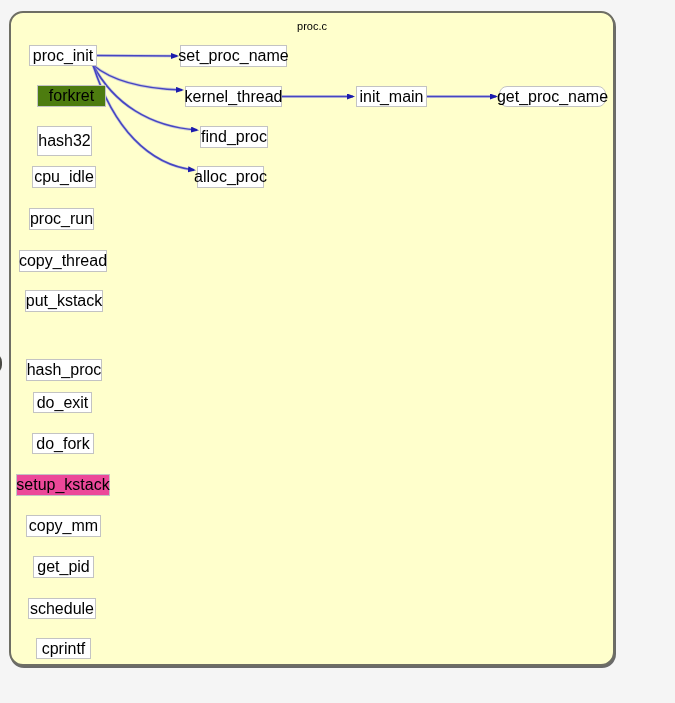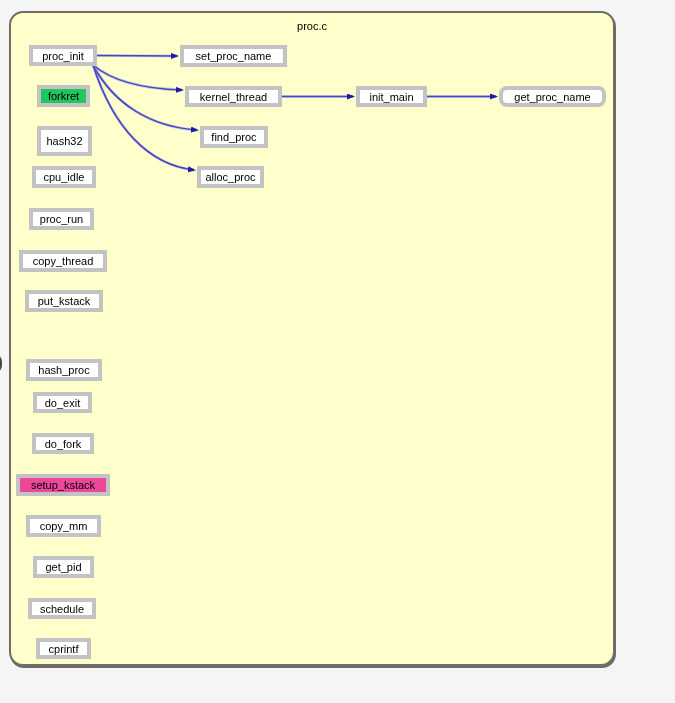--- a/index.html
+++ b/index.html
@@ -32,26 +32,26 @@
     left:-9px;top:353px;
     width:11px;height:21px;
     background:#ffffff;
     border:2px solid #4a4a44;
     border-radius:0 9px 9px 0;
     box-sizing:border-box;
   }
   .node{
     position:absolute;
     background:#ffffff;
-    border:4px solid #b91c1c;
+    border:1px solid #b91c1c;
     box-sizing:border-box;
     display:flex;
     align-items:center;
     justify-content:center;
-    font-size:11px;
+    font-size:16px;
     color:#000;
     white-space:nowrap;
     cursor:pointer;
   }
   svg.edges{
     position:absolute;left:0;top:0;
     width:675px;height:703px;
     pointer-events:none;
   }
 </style>
@@ -84,21 +84,21 @@
         <path d="M282,96.5 L353,96.5" fill="none" stroke="#9a9ade" stroke-width="3" stroke-opacity="0.45"></path>
         <path d="M282,96.5 L353,96.5" fill="none" stroke="#4646c2" stroke-width="1.6" marker-end="url(#arrowhead)"></path>
         <path d="M427,96.5 L496,96.5" fill="none" stroke="#9a9ade" stroke-width="3" stroke-opacity="0.45"></path>
         <path d="M427,96.5 L496,96.5" fill="none" stroke="#4646c2" stroke-width="1.6" marker-end="url(#arrowhead)"></path>
       </g>
   </svg>
 
   <div id="node-layer">
       <div class="node" style="left: 29px; top: 45px; width: 68px; height: 21px; background: rgb(255, 255, 255); border-color: rgb(195, 195, 195); color: rgb(0, 0, 0);">proc_init</div>
       <div class="node" style="left: 180px; top: 45px; width: 107px; height: 22px; background: rgb(255, 255, 255); border-color: rgb(195, 195, 195); color: rgb(0, 0, 0);">set_proc_name</div>
-      <div class="node" style="left: 37px; top: 85px; width: 53px; height: 22px; background: #22c55e; border-color: rgb(195, 195, 195); color: rgb(0, 0, 0);">forkret</div>
+      <div class="node" style="left: 37px; top: 85px; width: 69px; height: 22px; background: #4d7c0f; border-color: rgb(195, 195, 195); color: rgb(0, 0, 0);">forkret</div>
       <div class="node" style="left: 185px; top: 86px; width: 97px; height: 21px; background: rgb(255, 255, 255); border-color: rgb(195, 195, 195); color: rgb(0, 0, 0);">kernel_thread</div>
       <div class="node" style="left: 356px; top: 86px; width: 71px; height: 21px; background: rgb(255, 255, 255); border-color: rgb(195, 195, 195); color: rgb(0, 0, 0);">init_main</div>
       <div class="node" style="left: 499px; top: 86px; width: 107px; height: 21px; background: rgb(255, 255, 255); border-color: rgb(195, 195, 195); color: rgb(0, 0, 0); border-radius: 8px;">get_proc_name</div>
       <div class="node" style="left: 37px; top: 126px; width: 55px; height: 30px; background: rgb(255, 255, 255); border-color: rgb(195, 195, 195); color: rgb(0, 0, 0);">hash32</div>
       <div class="node" style="left: 200px; top: 126px; width: 68px; height: 22px; background: rgb(255, 255, 255); border-color: rgb(195, 195, 195); color: rgb(0, 0, 0);">find_proc</div>
       <div class="node" style="left: 32px; top: 166px; width: 64px; height: 22px; background: rgb(255, 255, 255); border-color: rgb(195, 195, 195); color: rgb(0, 0, 0);">cpu_idle</div>
       <div class="node" style="left: 197px; top: 166px; width: 67px; height: 22px; background: rgb(255, 255, 255); border-color: rgb(195, 195, 195); color: rgb(0, 0, 0);">alloc_proc</div>
       <div class="node" style="left: 29px; top: 208px; width: 65px; height: 22px; background: rgb(255, 255, 255); border-color: rgb(195, 195, 195); color: rgb(0, 0, 0);">proc_run</div>
       <div class="node" style="left: 19px; top: 250px; width: 88px; height: 22px; background: rgb(255, 255, 255); border-color: rgb(195, 195, 195); color: rgb(0, 0, 0);">copy_thread</div>
       <div class="node" style="left: 25px; top: 290px; width: 78px; height: 22px; background: rgb(255, 255, 255); border-color: rgb(195, 195, 195); color: rgb(0, 0, 0);">put_kstack</div>

